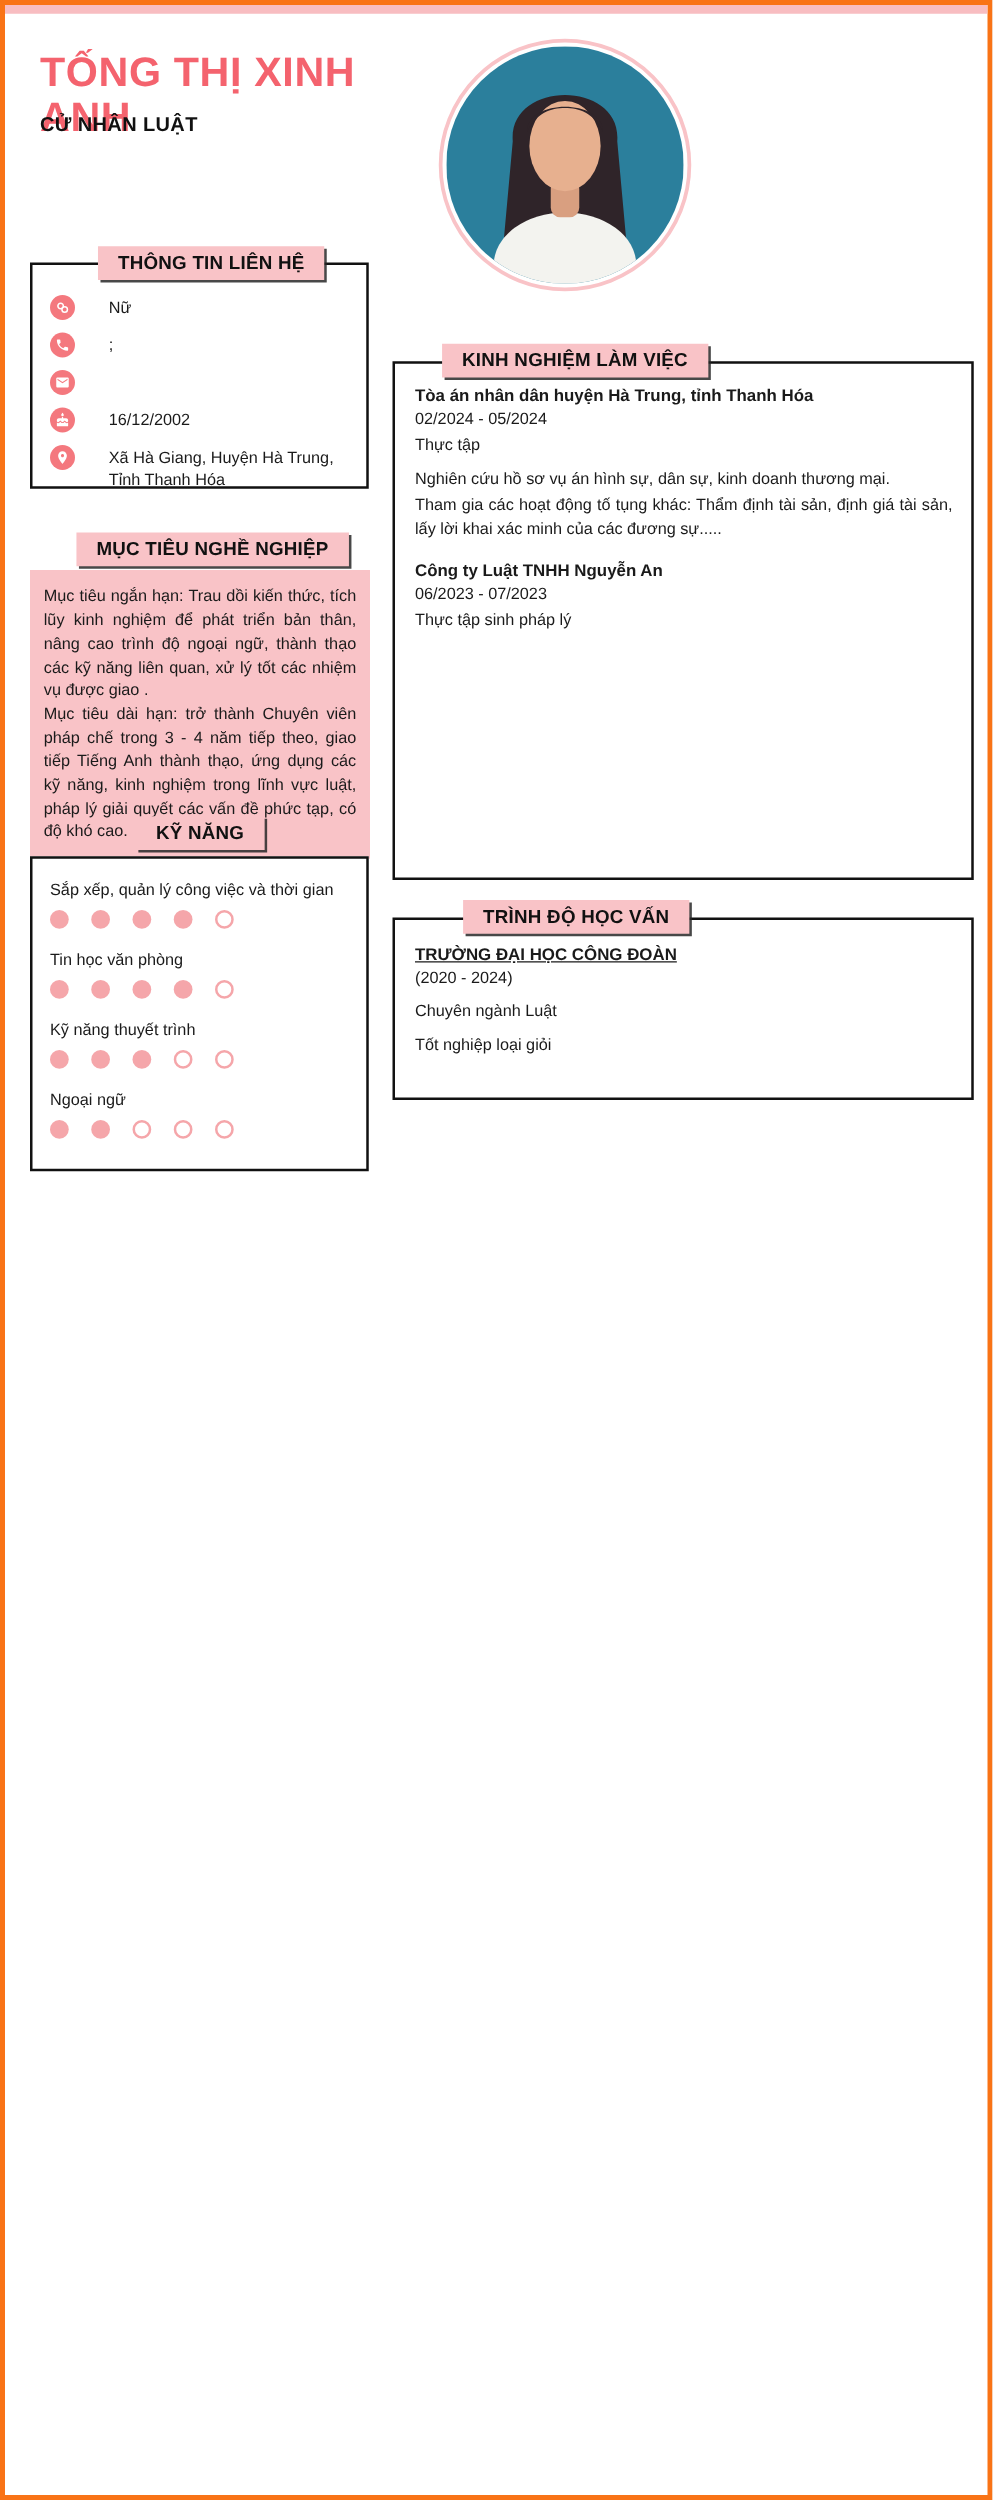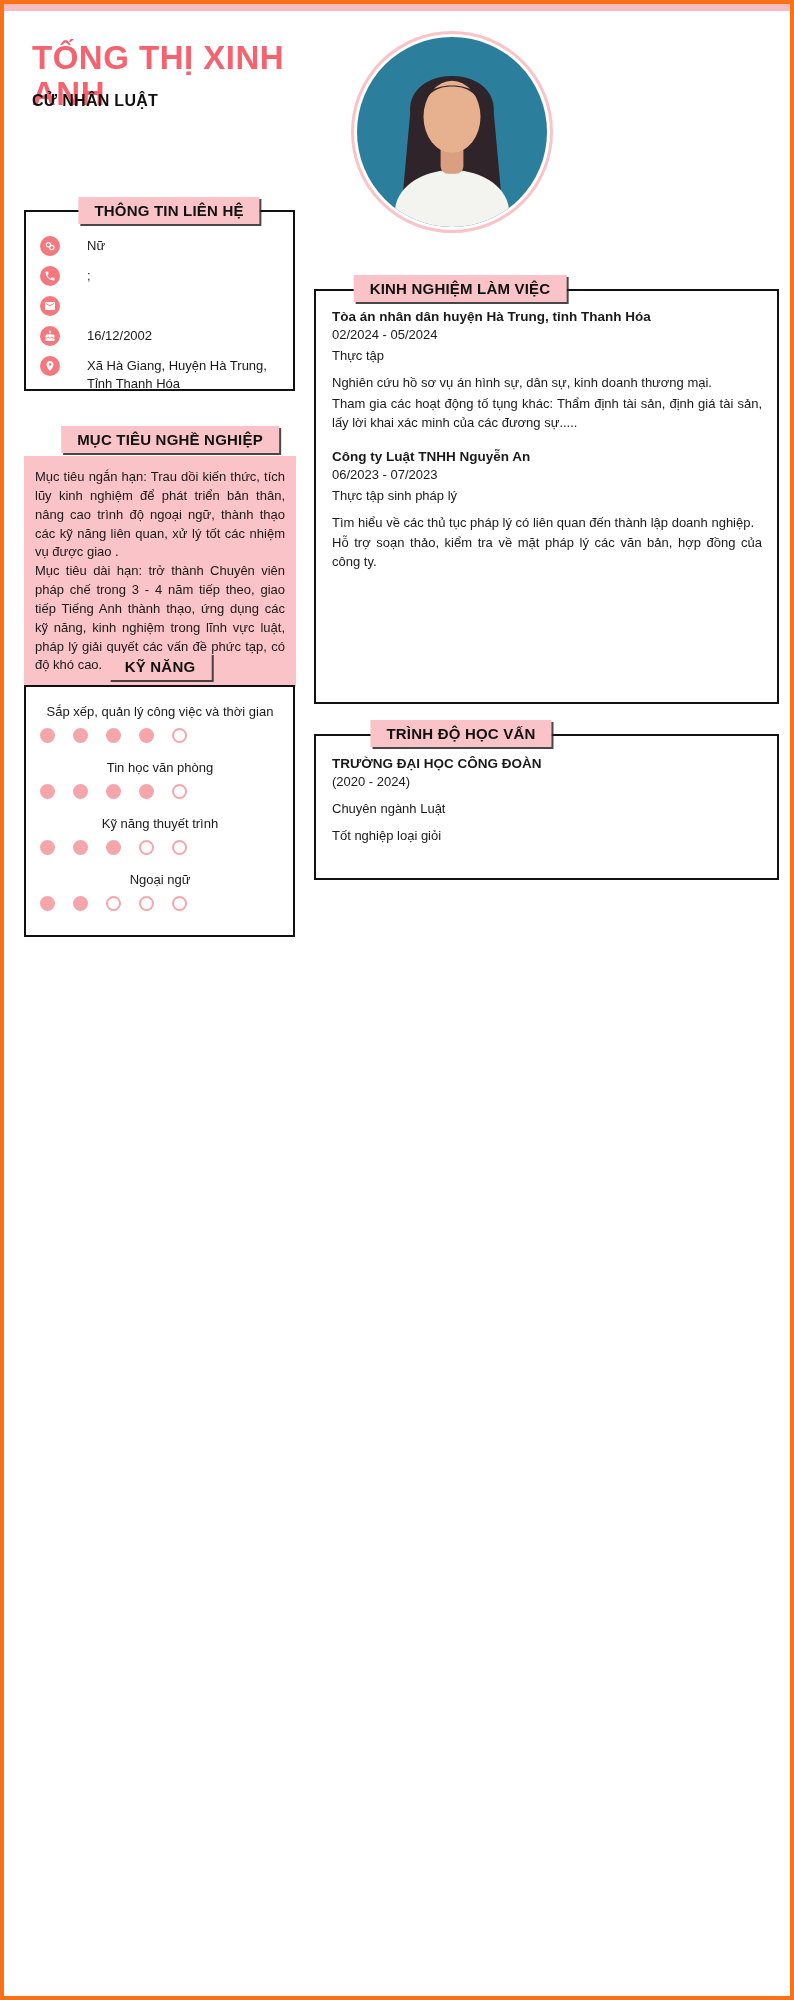--- a/index.html
+++ b/index.html
@@ -62,37 +62,37 @@
   .ctext{font-size:13px;line-height:1.35;padding-top:2px;}
   
   .objective-block{
     position:absolute;left:20px;top:452px;width:272px;box-sizing:border-box;
     background:var(--accent,#f9c3c7);
     padding:12px 11px;font-size:13px;line-height:1.45;text-align:justify;
   }
   .objective-block p{margin:0;}
   
   .skills-list{position:absolute;left:36px;top:700px;width:240px;z-index:2;}
-  .skill-item{margin-bottom:17px;text-align:center;}
+  .skill-item{margin-bottom:17px;}
   .skill-label{font-size:13px;margin-bottom:9px;}
   .dots{display:flex;gap:18px;}
   .dot{width:15px;height:15px;border-radius:50%;box-sizing:border-box;}
   .dot.filled{background:var(--dot,#f5a6aa);}
   .dot.empty{border:2px solid var(--dot,#f5a6aa);background:transparent;}
   
   .jobs{position:absolute;left:328px;top:305px;width:430px;z-index:2;}
   .job{margin-bottom:16px;}
   .job-company{font-size:13.5px;font-weight:700;}
   .job-period{font-size:13px;margin-top:3px;}
   .job-role{font-size:13px;margin-top:6px;}
   .job-details{margin-top:11px;font-size:13px;line-height:1.45;text-align:justify;}
   .job-details div{margin-bottom:2px;}
   
   .edu-content{position:absolute;left:328px;top:752px;width:430px;z-index:2;}
-  .edu-school{font-size:13.5px;font-weight:700;}
+  .edu-school{font-size:13.5px;font-weight:700;text-decoration:underline;}
   .edu-period{font-size:13px;margin-top:3px;}
   .edu-major{font-size:13px;margin-top:12px;}
   .edu-grade{font-size:13px;margin-top:12px;}
 </style>
 </head>
 <body>
 
 <div class="page">
   <div class="top-strip"></div>
 
@@ -218,24 +218,20 @@
         <div class="job-role">Thực tập</div>
         <div class="job-details">
           <div class="">Nghiên cứu hồ sơ vụ án hình sự, dân sự, kinh doanh thương mại.</div>
           <div class="">Tham gia các hoạt động tố tụng khác: Thẩm định tài sản, định giá tài sản, lấy lời khai xác minh của các đương sự.....</div>
         </div>
       </div>
       <div class="job">
         <div class="job-company">Công ty Luật TNHH Nguyễn An</div>
         <div class="job-period">06/2023 - 07/2023</div>
         <div class="job-role">Thực tập sinh pháp lý</div>
-        <div class="job-details">
-          <div class="">Tìm hiểu về các thủ tục pháp lý có liên quan đến thành lập doanh nghiệp.</div>
-          <div class="">Hỗ trợ soạn thảo, kiểm tra về mặt pháp lý các văn bản, hợp đồng của công ty.</div>
-        </div>
       </div>
     </div>
 
   <div class="box" style="left:310px;top:730px;width:465px;height:146px;"></div>
   <div class="pill" style="left:457px;top:716px;">TRÌNH ĐỘ HỌC VẤN</div>
   <div class="edu-content">
     <div class="edu-school">TRƯỜNG ĐẠI HỌC CÔNG ĐOÀN</div>
     <div class="edu-period">(2020 - 2024)</div>
     <div class="edu-major">Chuyên ngành Luật</div>
     <div class="edu-grade">Tốt nghiệp loại giỏi</div>

